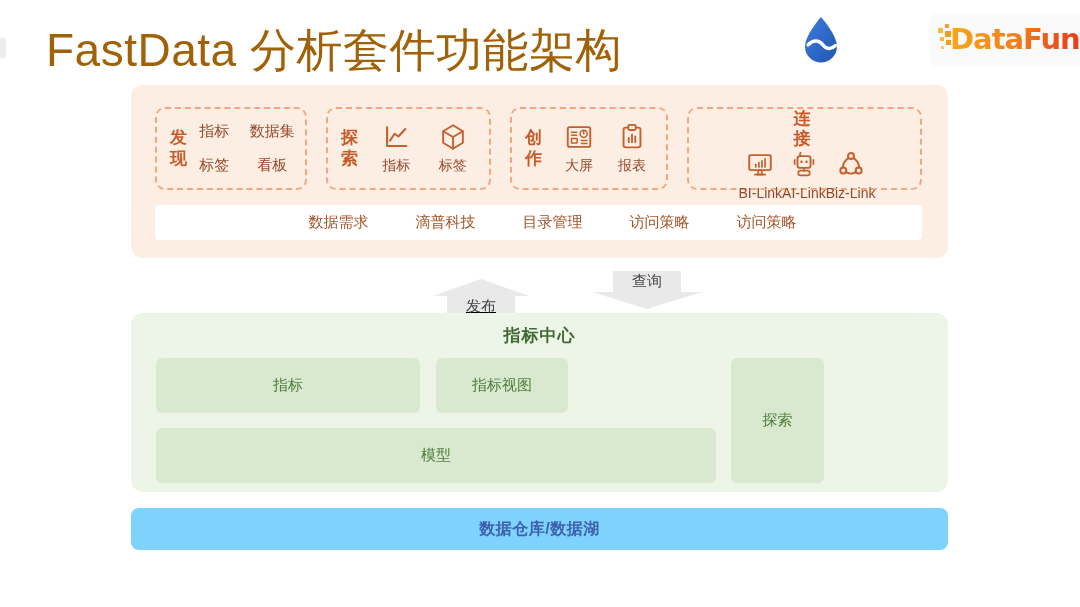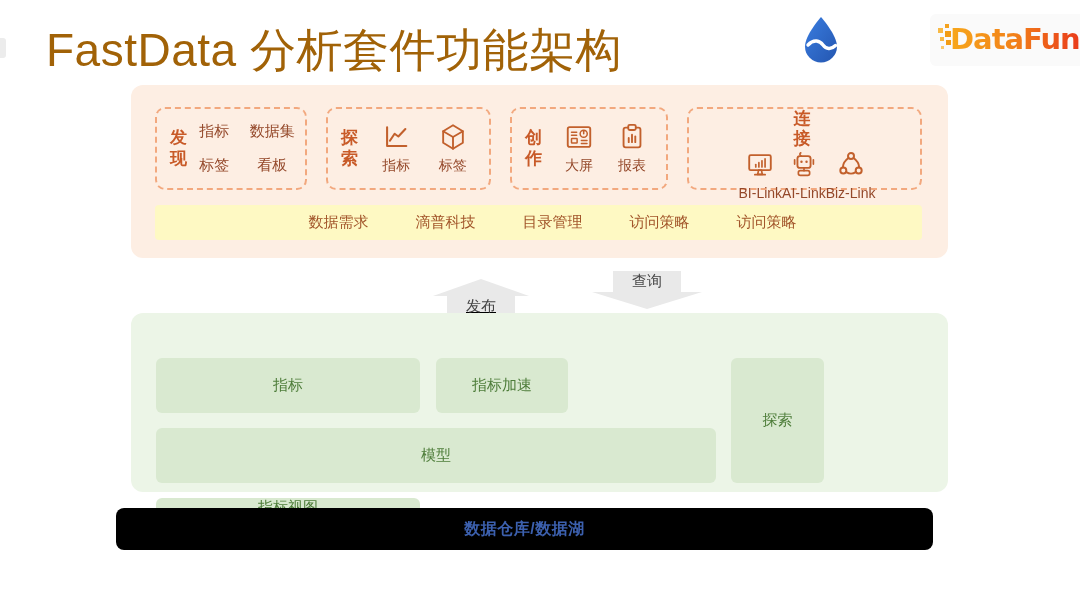--- a/index.html
+++ b/index.html
@@ -48,21 +48,21 @@
   .v-label { width:19px; line-height:1.2; font-size:17px; font-weight:700;
     color:#c85a28; word-break:break-all; margin-right:8px; }
   .text-grid { flex:1; display:grid; grid-template-columns:auto auto;
     gap:15px 18px; justify-content:space-evenly; align-items:center;
     color:#94482a; font-size:15px; text-align:center; }
   .icon-items { flex:1; display:flex; justify-content:space-around; align-items:center; }
   .icon-item { display:flex; flex-direction:column; align-items:center; gap:5px; }
   .icon-item svg { display:block; }
   .icon-label { color:#94482a; font-size:14px; white-space:nowrap; }
 
-  .governance-bar { margin-top:15px; height:35px; background:#fef9c3; border-radius:4px;
+  .governance-bar { margin-top:15px; height:35px; background:#ffffff; border-radius:4px;
     display:flex; align-items:center; justify-content:center; gap:47px;
     padding-left:28px; color:#a2552a; font-size:15px; }
 
   
   .arrow { position:absolute; }
   .arrow .tri-up { width:0; height:0; margin:0 auto;
     border-left:48px solid transparent; border-right:48px solid transparent;
     border-bottom:17px solid #e9e9e9; }
   .arrow .tri-down { width:0; height:0; margin:0 auto;
     border-left:55px solid transparent; border-right:55px solid transparent;
@@ -81,22 +81,22 @@
   .green-content { position:absolute; left:25px; top:45px; display:flex; gap:15px; }
   .left-grid { width:560px; display:grid; grid-template-columns:264px 132px 132px;
     grid-template-rows:55px 55px; gap:15px 16px; }
   .gbox { background:#d9e9d0; border-radius:6px; display:flex; align-items:center;
     justify-content:center; color:#4e7d3a; font-size:15px; }
   .gbox-model { grid-column:1 / 4; }
   .tall { width:93px; height:125px; }
   .tall2 { width:91px; margin-left:2px; }
 
   
-  .blue-bar { position:absolute; left:116px; top:508px; width:817px; height:42px;
-    background:#000000; border-radius:8px; display:flex; align-items:center;
+  .blue-bar { position:absolute; left:131px; top:508px; width:817px; height:42px;
+    background:#7dd3fc; border-radius:8px; display:flex; align-items:center;
     justify-content:center; color:#3c60ae; font-size:16px; font-weight:600;
     letter-spacing:0.5px; }
 </style>
 </head>
 <body>
 
 <div class="sliver"></div>
 
 <h1 class="page-title">FastData 分析套件功能架构</h1>
 
@@ -244,24 +244,24 @@
 <div class="arrow arrow-publish">
   <div class="tri-up"></div>
   <div class="body">发布</div>
 </div>
 <div class="arrow arrow-query">
   <div class="body">查询</div>
   <div class="tri-down"></div>
 </div>
 
 <section class="green-section">
+  <div class="green-title">指标中心</div>
   <div class="green-content">
     <div class="left-grid">
       <div class="gbox">指标</div>
-      <div class="gbox">指标加速</div>
+      <div class="gbox">指标视图</div>
       <div class="gbox gbox-model">模型</div>
-      <div class="gbox">指标视图</div>
     </div>
     <div class="gbox tall">探索</div>
   </div>
 </section>
 
 <section class="blue-bar">数据仓库/数据湖</section>
 
 </body></html>

